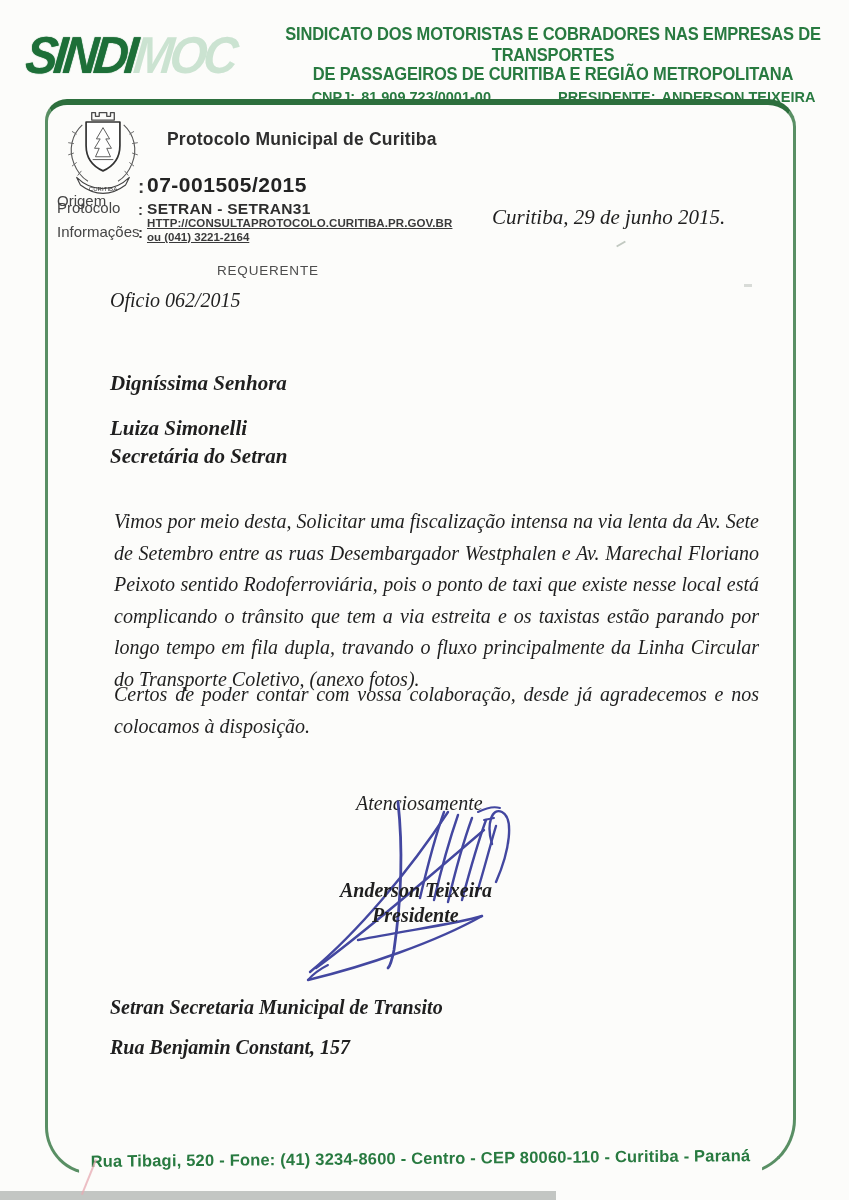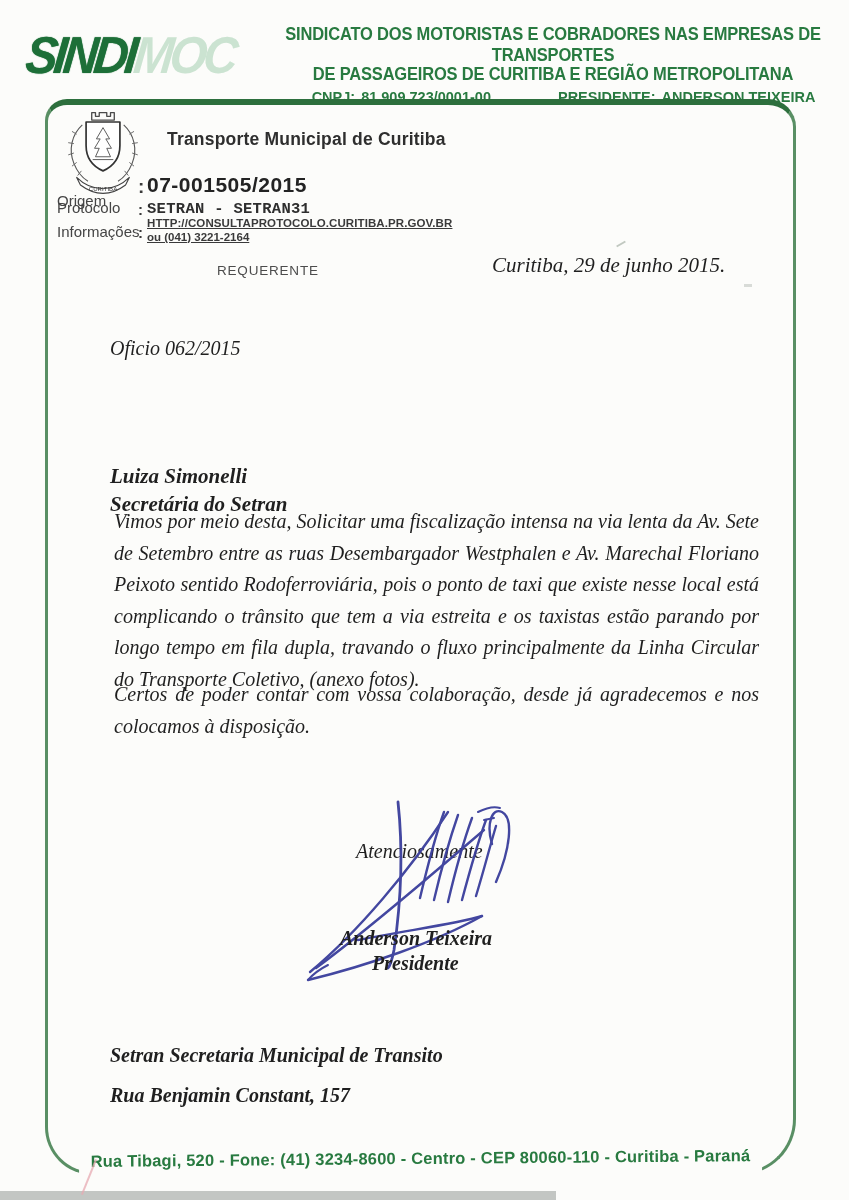--- a/index.html
+++ b/index.html
@@ -38,26 +38,26 @@
   .stamp-org{position:absolute;left:167px;top:129px;font-size:17.5px;font-weight:bold;color:#2e2e2e;letter-spacing:0.2px;}
   .stamp-label{position:absolute;left:57px;font-size:15px;color:#454545;}
   .stamp-sep{position:absolute;left:138px;font-size:15px;color:#3a3a3a;font-weight:bold;}
   .lab-protocolo{top:179px;margin-top:20px;}
   .lab-origem{top:192px;}
   .lab-informacoes{top:223px;}
   .sep-protocolo{top:176px;font-size:19px;}
   .sep-origem{top:201px;}
   .sep-informacoes{top:224px;}
   .val-protocolo{position:absolute;left:147px;top:173px;font-size:21px;font-weight:bold;color:#232323;letter-spacing:0.5px;}
-  .val-origem{position:absolute;left:147px;top:200px;font-size:15.5px;font-weight:bold;color:#2e2e2e;letter-spacing:0.3px;font-family:Liberation Mono, monospace;}
+  .val-origem{position:absolute;left:147px;top:200px;font-size:15.5px;font-weight:bold;color:#2e2e2e;letter-spacing:0.3px;}
   .val-info1{position:absolute;left:147px;top:217px;font-size:11.5px;font-weight:bold;color:#3a3a3a;text-decoration:underline;letter-spacing:0.1px;}
   .val-info2{position:absolute;left:147px;top:231px;font-size:11.5px;font-weight:bold;color:#3a3a3a;text-decoration:underline;}
   .requerente{position:absolute;left:217px;top:263px;font-size:13.5px;color:#4c4c4c;letter-spacing:0.8px;}
   
-  .serif-i{font-family:"Liberation Serif",serif;font-style:italic;color:#1f1f1f;margin-top:48px;}
+  .serif-i{font-family:"Liberation Serif",serif;font-style:italic;color:#1f1f1f;}
   .date-line{position:absolute;left:492px;top:205px;font-size:21px;}
   .oficio{position:absolute;left:110px;top:289px;font-size:20px;}
   .salutation{position:absolute;left:110px;top:371px;font-size:21px;font-weight:bold;}
   .recipient-name{position:absolute;left:110px;top:416px;font-size:21px;font-weight:bold;}
   .recipient-title{position:absolute;left:110px;top:444px;font-size:21px;font-weight:bold;}
   .body-par{position:absolute;left:110px;width:645px;font-size:20px;line-height:31.5px;text-align:justify;margin:4px;}
   .par1{top:502px;}
   .par2{top:675px;}
   .closing{position:absolute;left:356px;top:792px;font-size:20px;}
   .signature-svg{position:absolute;left:298px;top:790px;width:230px;height:192px;}
@@ -104,39 +104,40 @@
       <path d="M39,57 h22" stroke="#555555" stroke-width="1"></path>
       <path d="M28,20 C17,30 13,46 19,61 C23,71 29,77 34,80" stroke="#555555" stroke-width="1.2"></path>
       <path d="M72,20 C83,30 87,46 81,61 C77,71 71,77 66,80" stroke="#555555" stroke-width="1.2"></path>
       <path d="M22,30 l-5,-3 M19,40 l-6,-1 M19,50 l-6,2 M22,60 l-5,4 M27,69 l-4,5" stroke="#666666" stroke-width="1"></path>
       <path d="M78,30 l5,-3 M81,40 l6,-1 M81,50 l6,2 M78,60 l5,4 M73,69 l4,5" stroke="#666666" stroke-width="1"></path>
       <path d="M22,76 C30,84 40,88 50,88 C60,88 70,84 78,76 L74,84 C66,90 58,93 50,93 C42,93 34,90 26,84 z" fill="#ffffff" stroke="#444444" stroke-width="1.2"></path>
     </g>
     <text x="50" y="90.5" text-anchor="middle" font-size="6.5" font-family="Liberation Sans, sans-serif" fill="#333333">CURITIBA</text>
   </svg>
 
-  <div class="stamp-org">Transporte Municipal de Curitiba</div>
+  <div class="stamp-org">Protocolo Municipal de Curitiba</div>
 
   <div class="stamp-label lab-protocolo">Protocolo</div>
   <div class="stamp-sep sep-protocolo">:</div>
   <div class="val-protocolo">07-001505/2015</div>
 
   <div class="stamp-label lab-origem">Origem</div>
   <div class="stamp-sep sep-origem">:</div>
   <div class="val-origem">SETRAN - SETRAN31</div>
 
   <div class="stamp-label lab-informacoes">Informações</div>
   <div class="stamp-sep sep-informacoes">:</div>
   <div class="val-info1">HTTP://CONSULTAPROTOCOLO.CURITIBA.PR.GOV.BR</div>
   <div class="val-info2">ou (041)  3221-2164</div>
 
   <div class="requerente">REQUERENTE</div>
 
   <div class="date-line serif-i">Curitiba, 29 de junho 2015.</div>
   <div class="oficio serif-i">Oficio 062/2015</div>
+  <div class="salutation serif-i">Digníssima Senhora</div>
   <div class="recipient-name serif-i">Luiza Simonelli</div>
   <div class="recipient-title serif-i">Secretária do Setran</div>
 
   <p class="body-par par1 serif-i">Vimos por meio desta, Solicitar uma fiscalização intensa na via lenta da Av. Sete de Setembro entre as ruas Desembargador  Westphalen e Av. Marechal Floriano Peixoto sentido Rodoferroviária, pois o ponto de taxi que existe nesse local está complicando o trânsito que tem a via estreita e os taxistas estão parando por longo tempo em fila dupla, travando o fluxo principalmente da Linha Circular do Transporte Coletivo, (anexo fotos).</p>
   <p class="body-par par2 serif-i">Certos de poder contar com vossa colaboração, desde já agradecemos e nos colocamos à disposição.</p>
 
   <div class="closing serif-i">Atenciosamente</div>
 
   <svg class="signature-svg" viewBox="0 0 230 192">
     <g fill="none" stroke="var(--signature-blue,#3a3e9c)" stroke-linecap="round" stroke-width="2.4" opacity="0.95">

